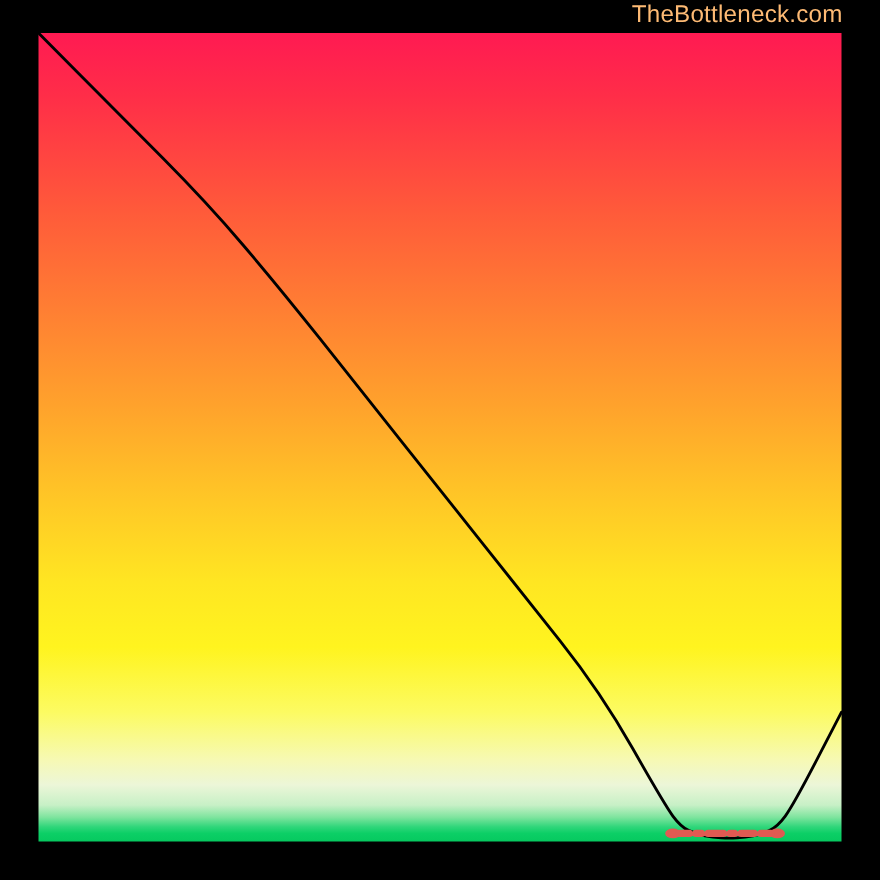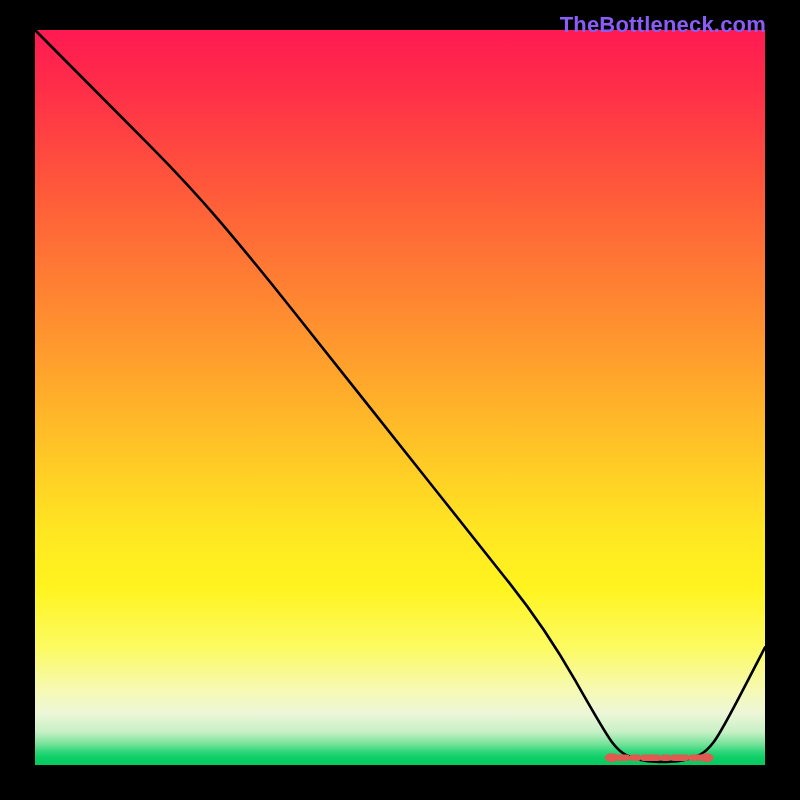--- a/index.html
+++ b/index.html
@@ -42,26 +42,26 @@
       #ecf6d8 93%,
       #c7f0c6 95.5%,
       #7ee49e 97%,
       #2fd67a 98.2%,
       #0ccf66 99%,
       #06c95f 100%
     );
   }
   .watermark {
     position: absolute;
-    top: 12px;
+    top: 0;
     right: 34px;
-    color: #8b5cf6;
+    color: #fdba74;
     font-size: 22px;
     letter-spacing: 0.2px;
-    font-weight: 700;
+    font-weight: 400;
   }
   svg.overlay {
     position: absolute;
     left: 35px;
     top: 30px;
     width: 730px;
     height: 735px;
     overflow: visible;
   }
 </style>

